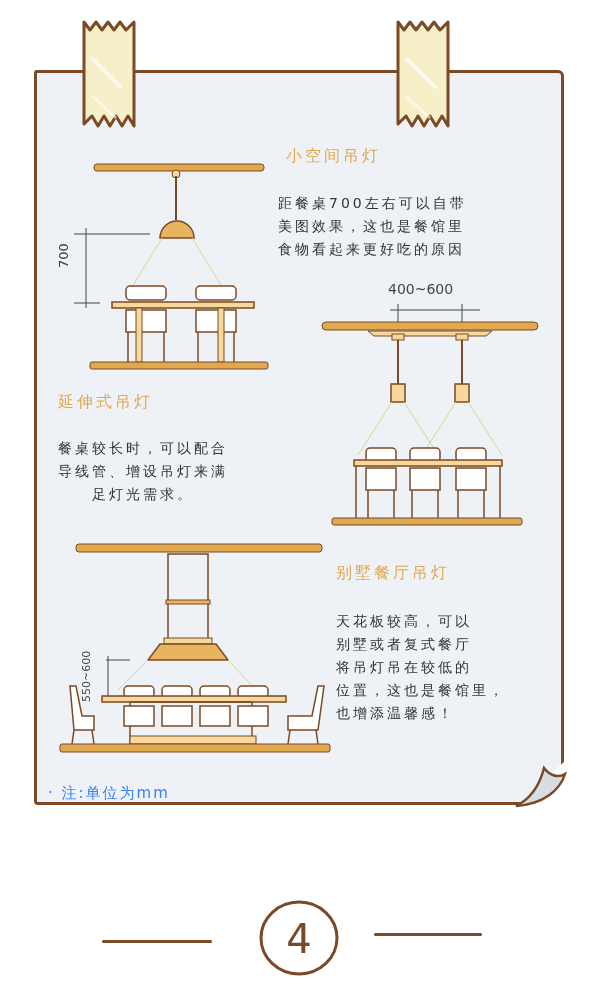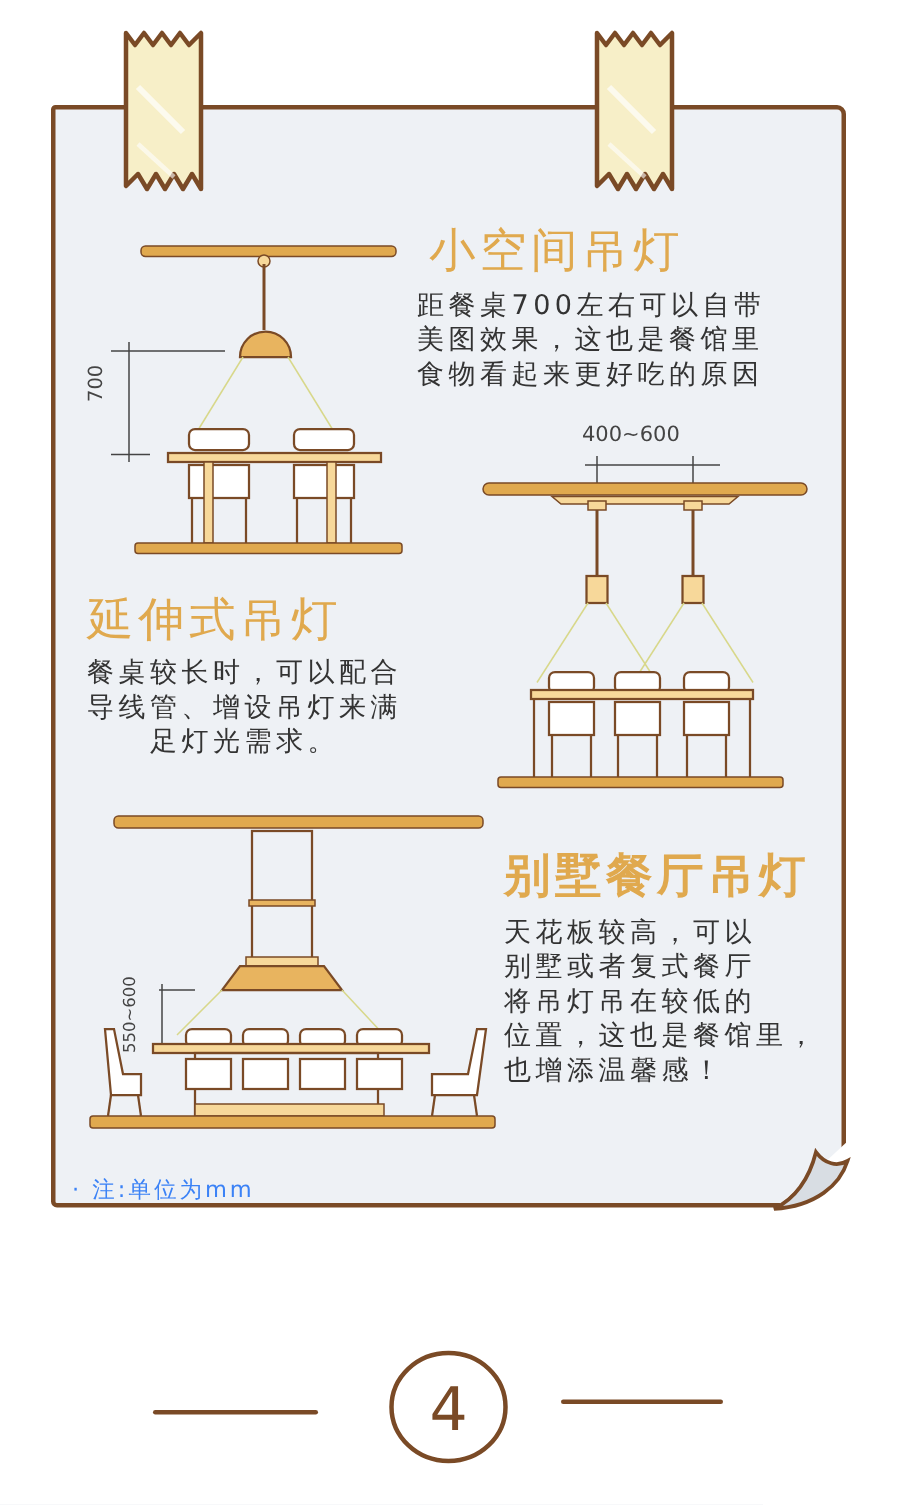--- a/index.html
+++ b/index.html
@@ -12,24 +12,24 @@
       background: #eef1f5; border: 3px solid #7a4a26; border-radius: 3px 6px 2px 4px;
       box-sizing: border-box;
     }
     .curl {
       position: absolute; left: 514px; top: 760px; width: 52px; height: 50px;
     }
     .tape {
       position: absolute; top: 18px; width: 54px; height: 110px;
     }
     .heading {
-      position: absolute; color: #e0a94e; font-size: 31px; letter-spacing: 3px; font-weight: normal;
+      position: absolute; color: #e0a94e; font-size: 16px; letter-spacing: 3px; font-weight: normal;
     }
     .body-text {
-      position: absolute; color: #333333; font-size: 18px; line-height: 23px; letter-spacing: 3px;
+      position: absolute; color: #333333; font-size: 14px; line-height: 23px; letter-spacing: 3px;
     }
     .body-text span { display: block; white-space: nowrap; }
     .footnote { position: absolute; left: 48px; top: 784px; font-size: 15px; color: #3b82f6; letter-spacing: 2px; }
     .page-num {
       position: absolute; left: 256px; top: 897px; width: 86px; height: 82px;
     }
     .divider { position: absolute; height: 3px; background: #7a4a26; border-radius: 2px; }
     svg { position: absolute; overflow: visible; }
   </style>
 </head>
@@ -148,21 +148,21 @@
   <rect x="188" y="176" width="30" height="20" fill="#fff" stroke="#7a4a26" stroke-width="1.5"></rect>
   <rect x="80" y="206" width="126" height="8" fill="#f7d89a" stroke="#7a4a26" stroke-width="1"></rect>
   <path d="M20 156 L26 156 L32 186 L44 186 L44 200 L24 200 Z" fill="#fff" stroke="#7a4a26" stroke-width="1.5"></path>
   <line x1="24" y1="200" x2="22" y2="214" stroke="#7a4a26" stroke-width="1.5"></line>
   <line x1="42" y1="200" x2="44" y2="214" stroke="#7a4a26" stroke-width="1.5"></line>
   <path d="M268 156 L274 156 L268 200 L238 200 L238 186 L262 186 Z" fill="#fff" stroke="#7a4a26" stroke-width="1.5"></path>
   <line x1="240" y1="200" x2="238" y2="214" stroke="#7a4a26" stroke-width="1.5"></line>
   <line x1="266" y1="200" x2="268" y2="214" stroke="#7a4a26" stroke-width="1.5"></line>
   <rect x="10" y="214" width="270" height="8" rx="2" fill="#e0a94e" stroke="#7a4a26" stroke-width="1"></rect>
 </svg>
-<div class="heading" style="left:336px; top:563px;font-weight:bold;">别墅餐厅吊灯</div>
+<div class="heading" style="left:336px; top:563px;">别墅餐厅吊灯</div>
 <div class="body-text" style="left:336px; top:610px;">
   <span>天花板较高，可以</span>
   <span>别墅或者复式餐厅</span>
   <span>将吊灯吊在较低的</span>
   <span>位置，这也是餐馆里，</span>
   <span>也增添温馨感！</span>
 </div>
 
 <div class="footnote">· 注:单位为mm</div>
 

